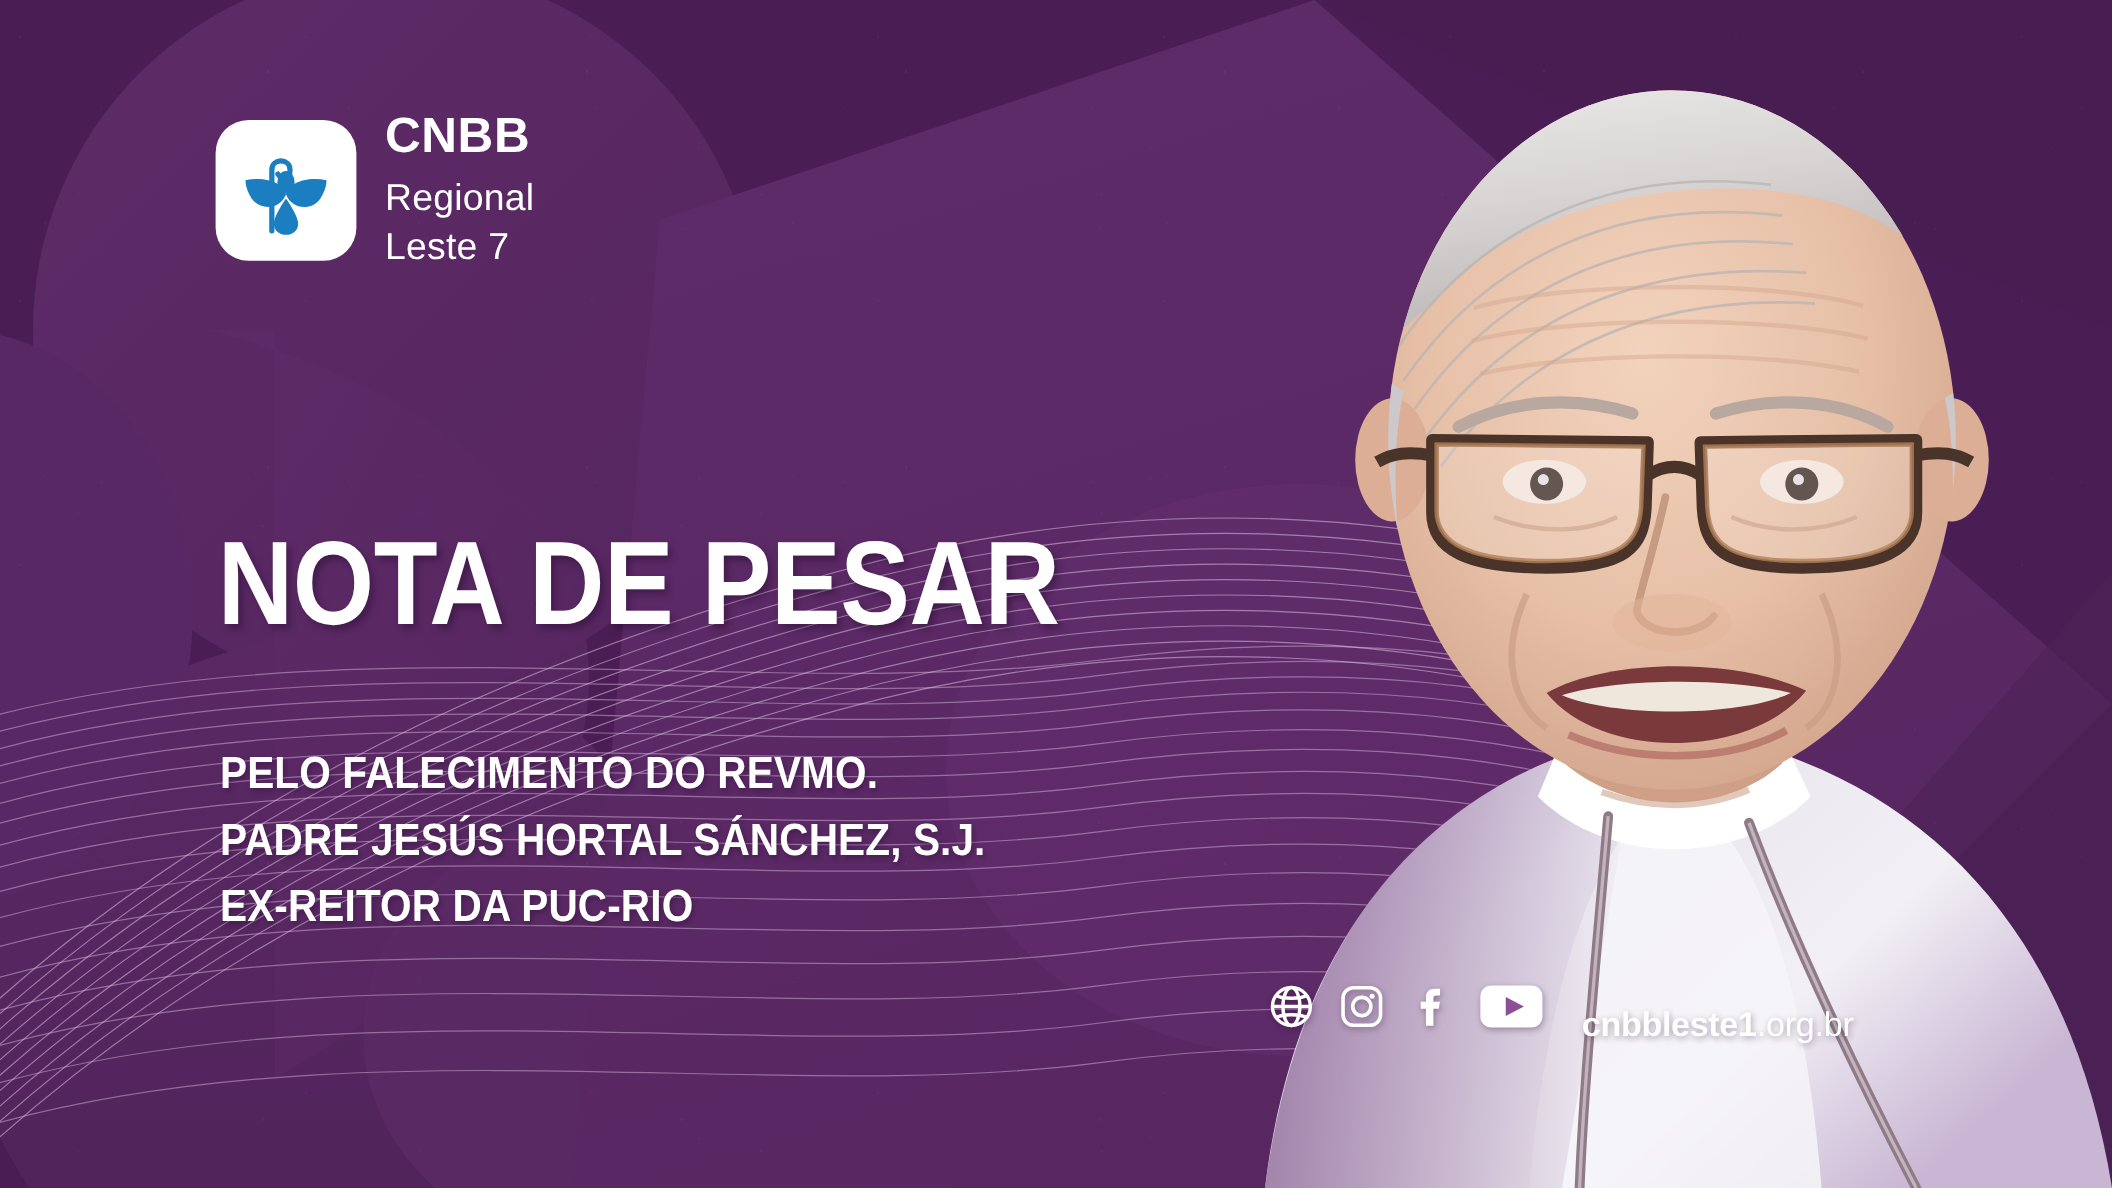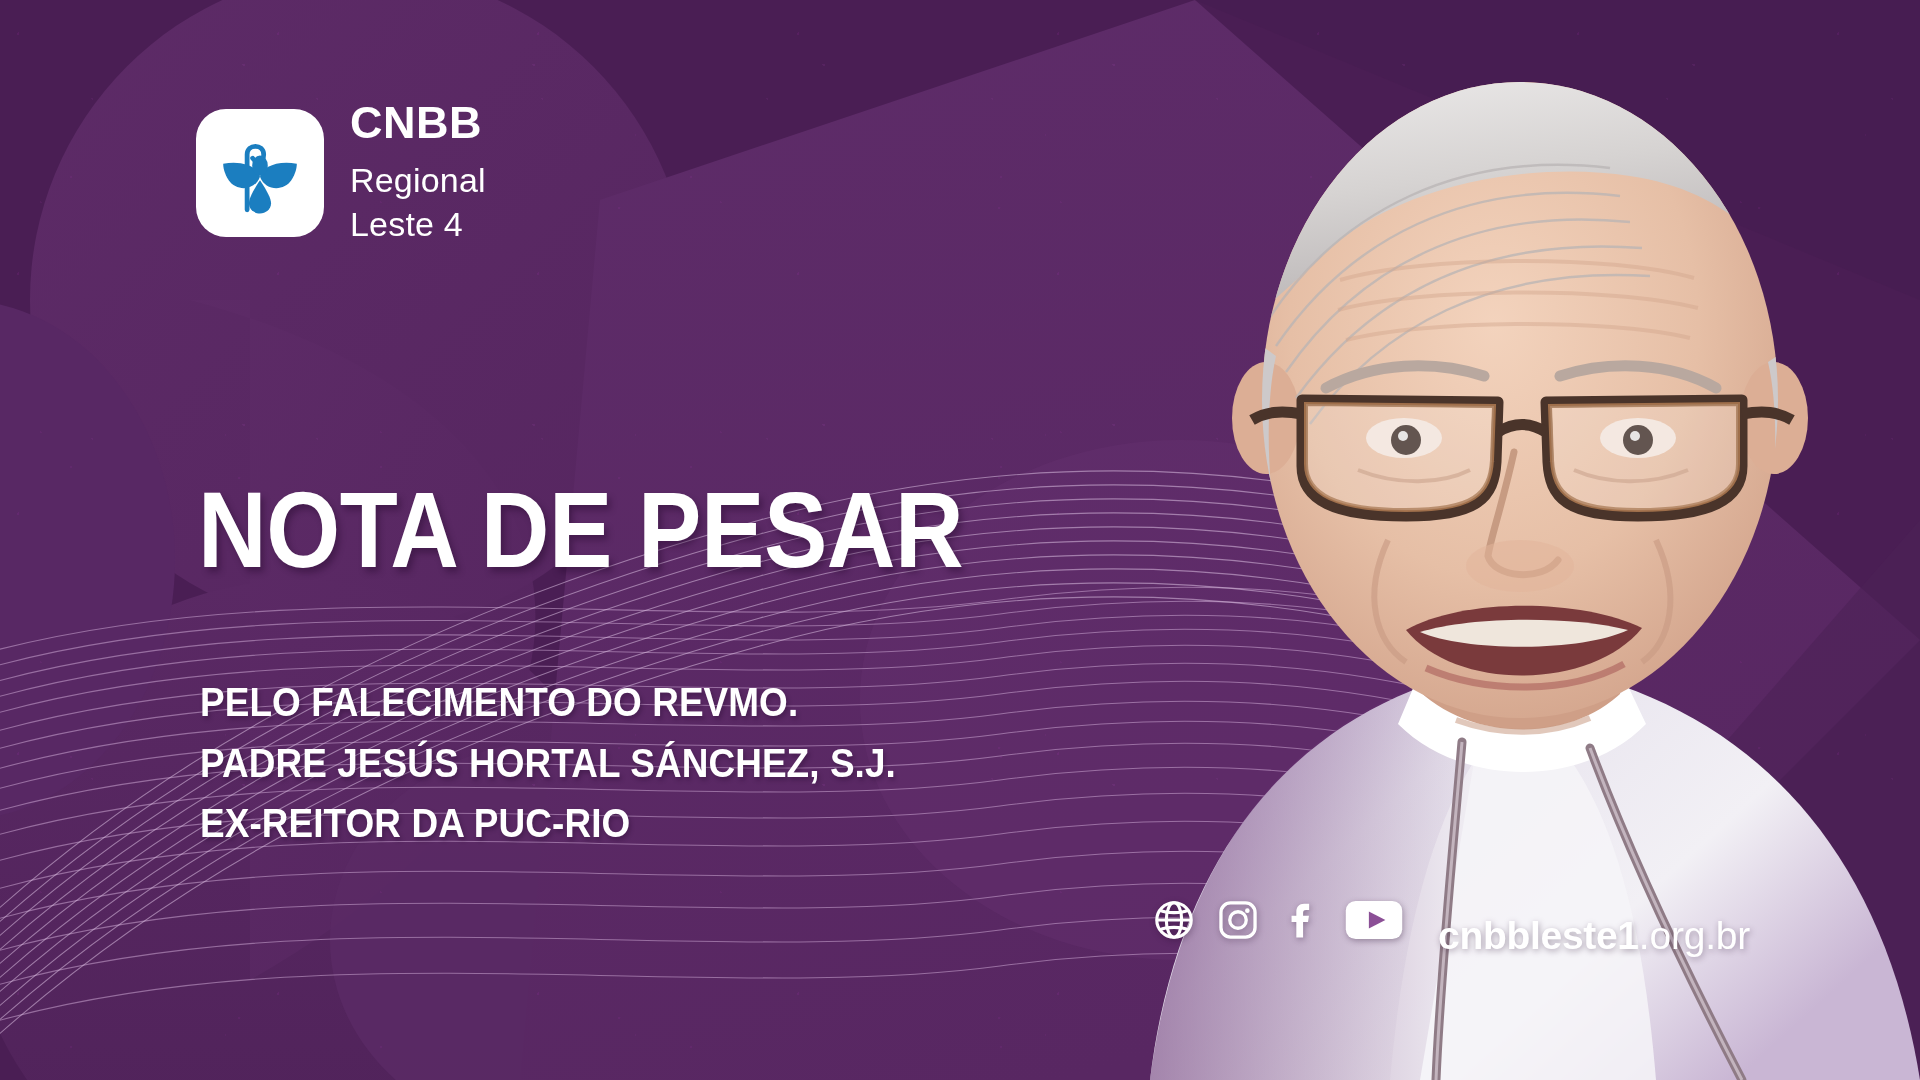--- a/index.html
+++ b/index.html
@@ -106,21 +106,21 @@
   .footer {
     position: absolute;
     left: 1152px; top: 888px;
     display: flex; align-items: center; gap: 22px;
     filter: drop-shadow(1px 2px 3px rgba(35,8,42,.35));
   }
   .social-icons { display: flex; align-items: center; gap: 20px; }
   .social-icons .ico { display: block; }
   .site-url {
     color: #ffffff;
-    font-size: 39px;
+    font-size: 31px;
     line-height: 1;
     margin-left: 12px;
     white-space: nowrap;
     margin-top: 28px;
   }
   .site-url .strong { font-weight: 700; letter-spacing: -.3px; }
   .site-url .light  { font-weight: 400; letter-spacing: -.2px; }
 </style>
 </head>
 <body>
@@ -332,21 +332,21 @@
 
         <ellipse cx="50" cy="42" rx="8.5" ry="11" fill="#1b7ec0"></ellipse>
 
         <path d="M50,58 C 58,70 62,78 62,83 C 62,90 56,94 50,94 C 44,94 38,90 38,83 C 38,78 42,70 50,58 Z" fill="#1b7ec0"></path>
       </svg>
     </div>
     <div class="logo-text">
       <div class="logo-title">CNBB</div>
       <div class="logo-sub">
         <div>Regional</div>
-        <div>Leste 4</div>
+        <div>Leste 7</div>
       </div>
     </div>
   </div>
 
   <div class="headline">NOTA DE PESAR</div>
 
   <div class="subtitle">
     <div>PELO FALECIMENTO DO REVMO.</div>
     <div>PADRE JESÚS HORTAL SÁNCHEZ, S.J.</div>
     <div>EX-REITOR DA PUC-RIO</div>

